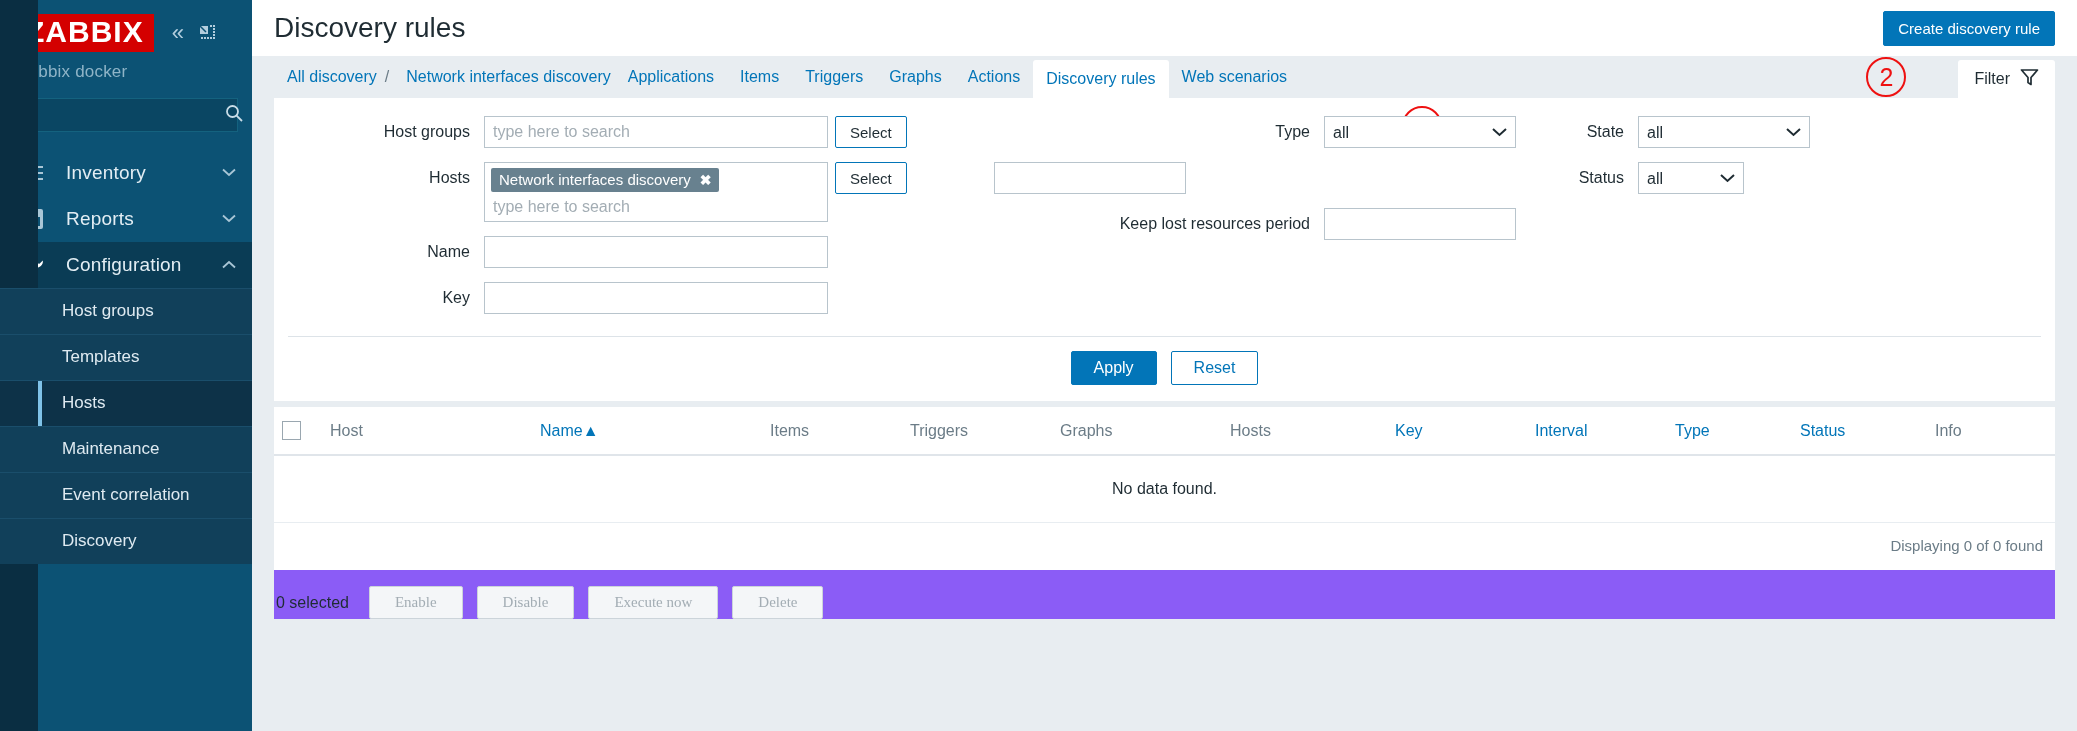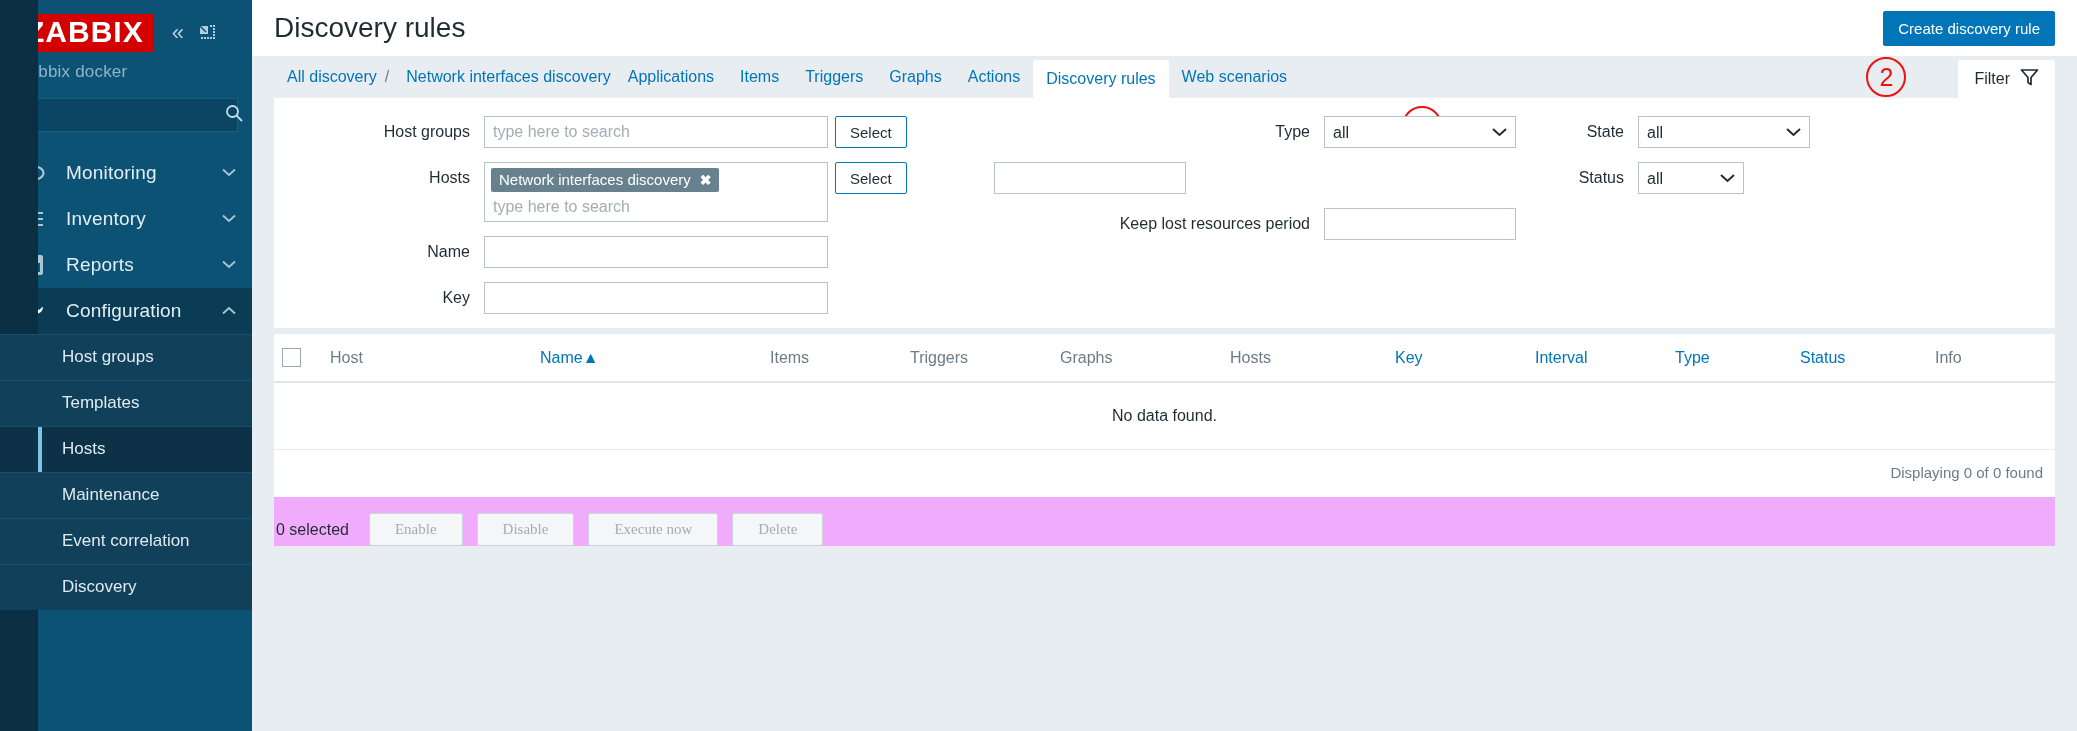--- a/index.html
+++ b/index.html
@@ -229,21 +229,21 @@
     text-align: center; font-size: 16px; color: #1f2c33;
     padding: 24px 0; border-bottom: 1px solid #e8edf1;
   }
   .displaying {
     text-align: right; font-size: 15px; color: #6b7c87;
     padding: 14px 12px 16px 0;
   }
 
   .footbar {
     display: flex; align-items: center; gap: 14px;
-    padding: 16px 0 0 2px; background: #f0abfc;
+    padding: 16px 0 0 2px; background: #8b5cf6;
   }
   .selcount { font-size: 16px; color: #1f2c33; margin-right: 6px; }
   .btn-dis {
     background: #f4f6f8; color: #a3adb4; border: 1px solid #ccd4da;
     font-size: 15px; padding: 7px 25px; border-radius: 2px; cursor: default;
     font-family: Liberation Serif, serif;
   }
   .annot-1 { position: absolute; left: 1128px; top: 8px; }
 </style>
 </head>
@@ -282,34 +282,20 @@
       <span class="mag">
         <svg width="20" height="20" viewBox="0 0 20 20">
           <circle cx="8.5" cy="8.5" r="5.5" fill="none" stroke="#c9dde8" stroke-width="1.8"></circle>
           <line x1="12.6" y1="12.6" x2="18" y2="18" stroke="#c9dde8" stroke-width="1.8"></line>
         </svg>
       </span>
     </div>
 
     <nav class="sb-nav">
 
-      <div class="nav-item">
-        <span class="ic">
-          <svg width="24" height="18" viewBox="0 0 24 18">
-            <ellipse cx="12" cy="9" rx="10.5" ry="7" fill="none" stroke="#a9c6d6" stroke-width="2"></ellipse>
-            <circle cx="12" cy="9" r="3.6" fill="#a9c6d6"></circle>
-          </svg>
-        </span>
-        <span class="lbl">Monitoring</span>
-        <span class="chev">
-          <svg width="14" height="9" viewBox="0 0 14 9">
-              <path d="M1 1.5 L7 7 L13 1.5" fill="none" stroke="#a9c6d6" stroke-width="1.8"></path>
-            </svg>
-        </span>
-      </div>
 
       <div class="nav-item">
         <span class="ic">
           <svg width="22" height="18" viewBox="0 0 22 18">
             <circle cx="2" cy="3" r="1.6" fill="#a9c6d6"></circle>
               <rect x="6" y="2" width="15" height="2" fill="#a9c6d6"></rect>
             <circle cx="2" cy="9" r="1.6" fill="#a9c6d6"></circle>
               <rect x="6" y="8" width="15" height="2" fill="#a9c6d6"></rect>
             <circle cx="2" cy="15" r="1.6" fill="#a9c6d6"></circle>
               <rect x="6" y="14" width="15" height="2" fill="#a9c6d6"></rect>
@@ -502,20 +488,24 @@
                   <svg width="15" height="9" viewBox="0 0 15 9">
                       <path d="M1 1.5 L7.5 7.5 L14 1.5" fill="none" stroke="#1f2c33" stroke-width="2"></path>
                     </svg>
                 </span>
               </div>
             </div>
           </div>
 
         </div>
 
+        <div class="filter-actions">
+          <button class="btn-apply">Apply</button>
+          <button class="btn-reset">Reset</button>
+        </div>
       </div>
 
       <div class="list-panel">
         <table class="list">
           <colgroup>
             <col style="width:48px">
               <col style="width:210px">
               <col style="width:230px">
             <col style="width:140px">
               <col style="width:150px">

